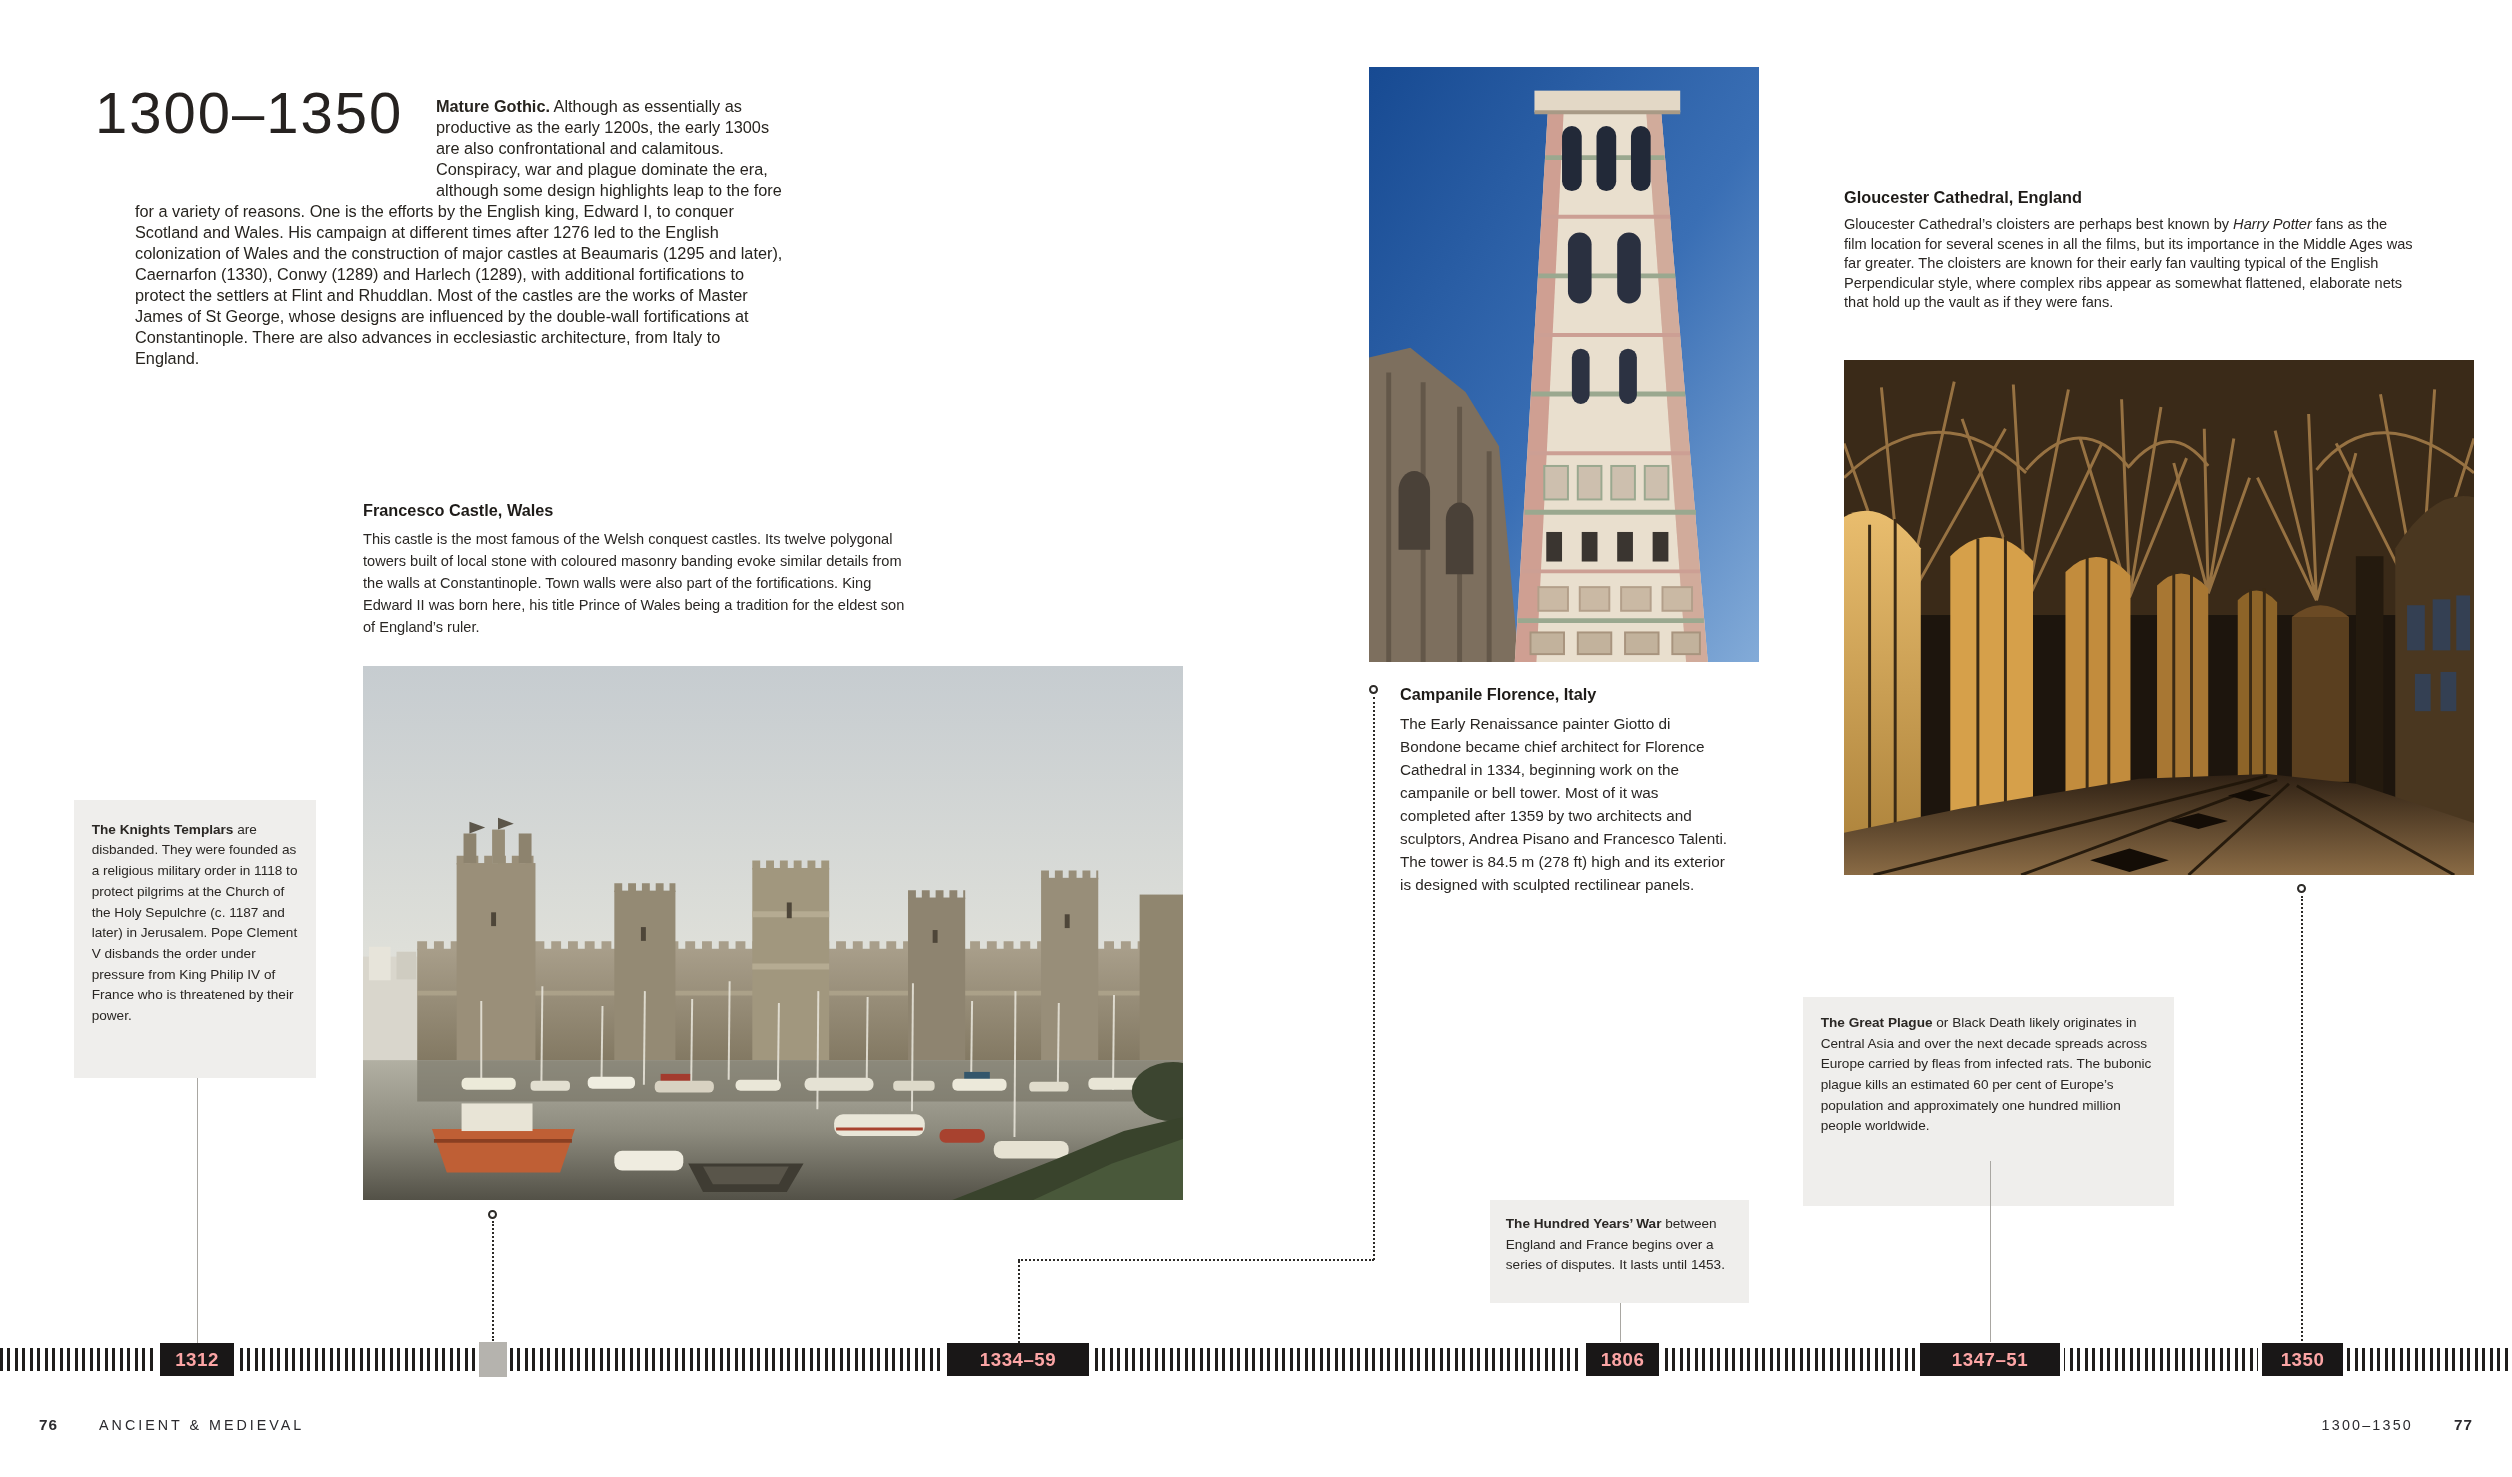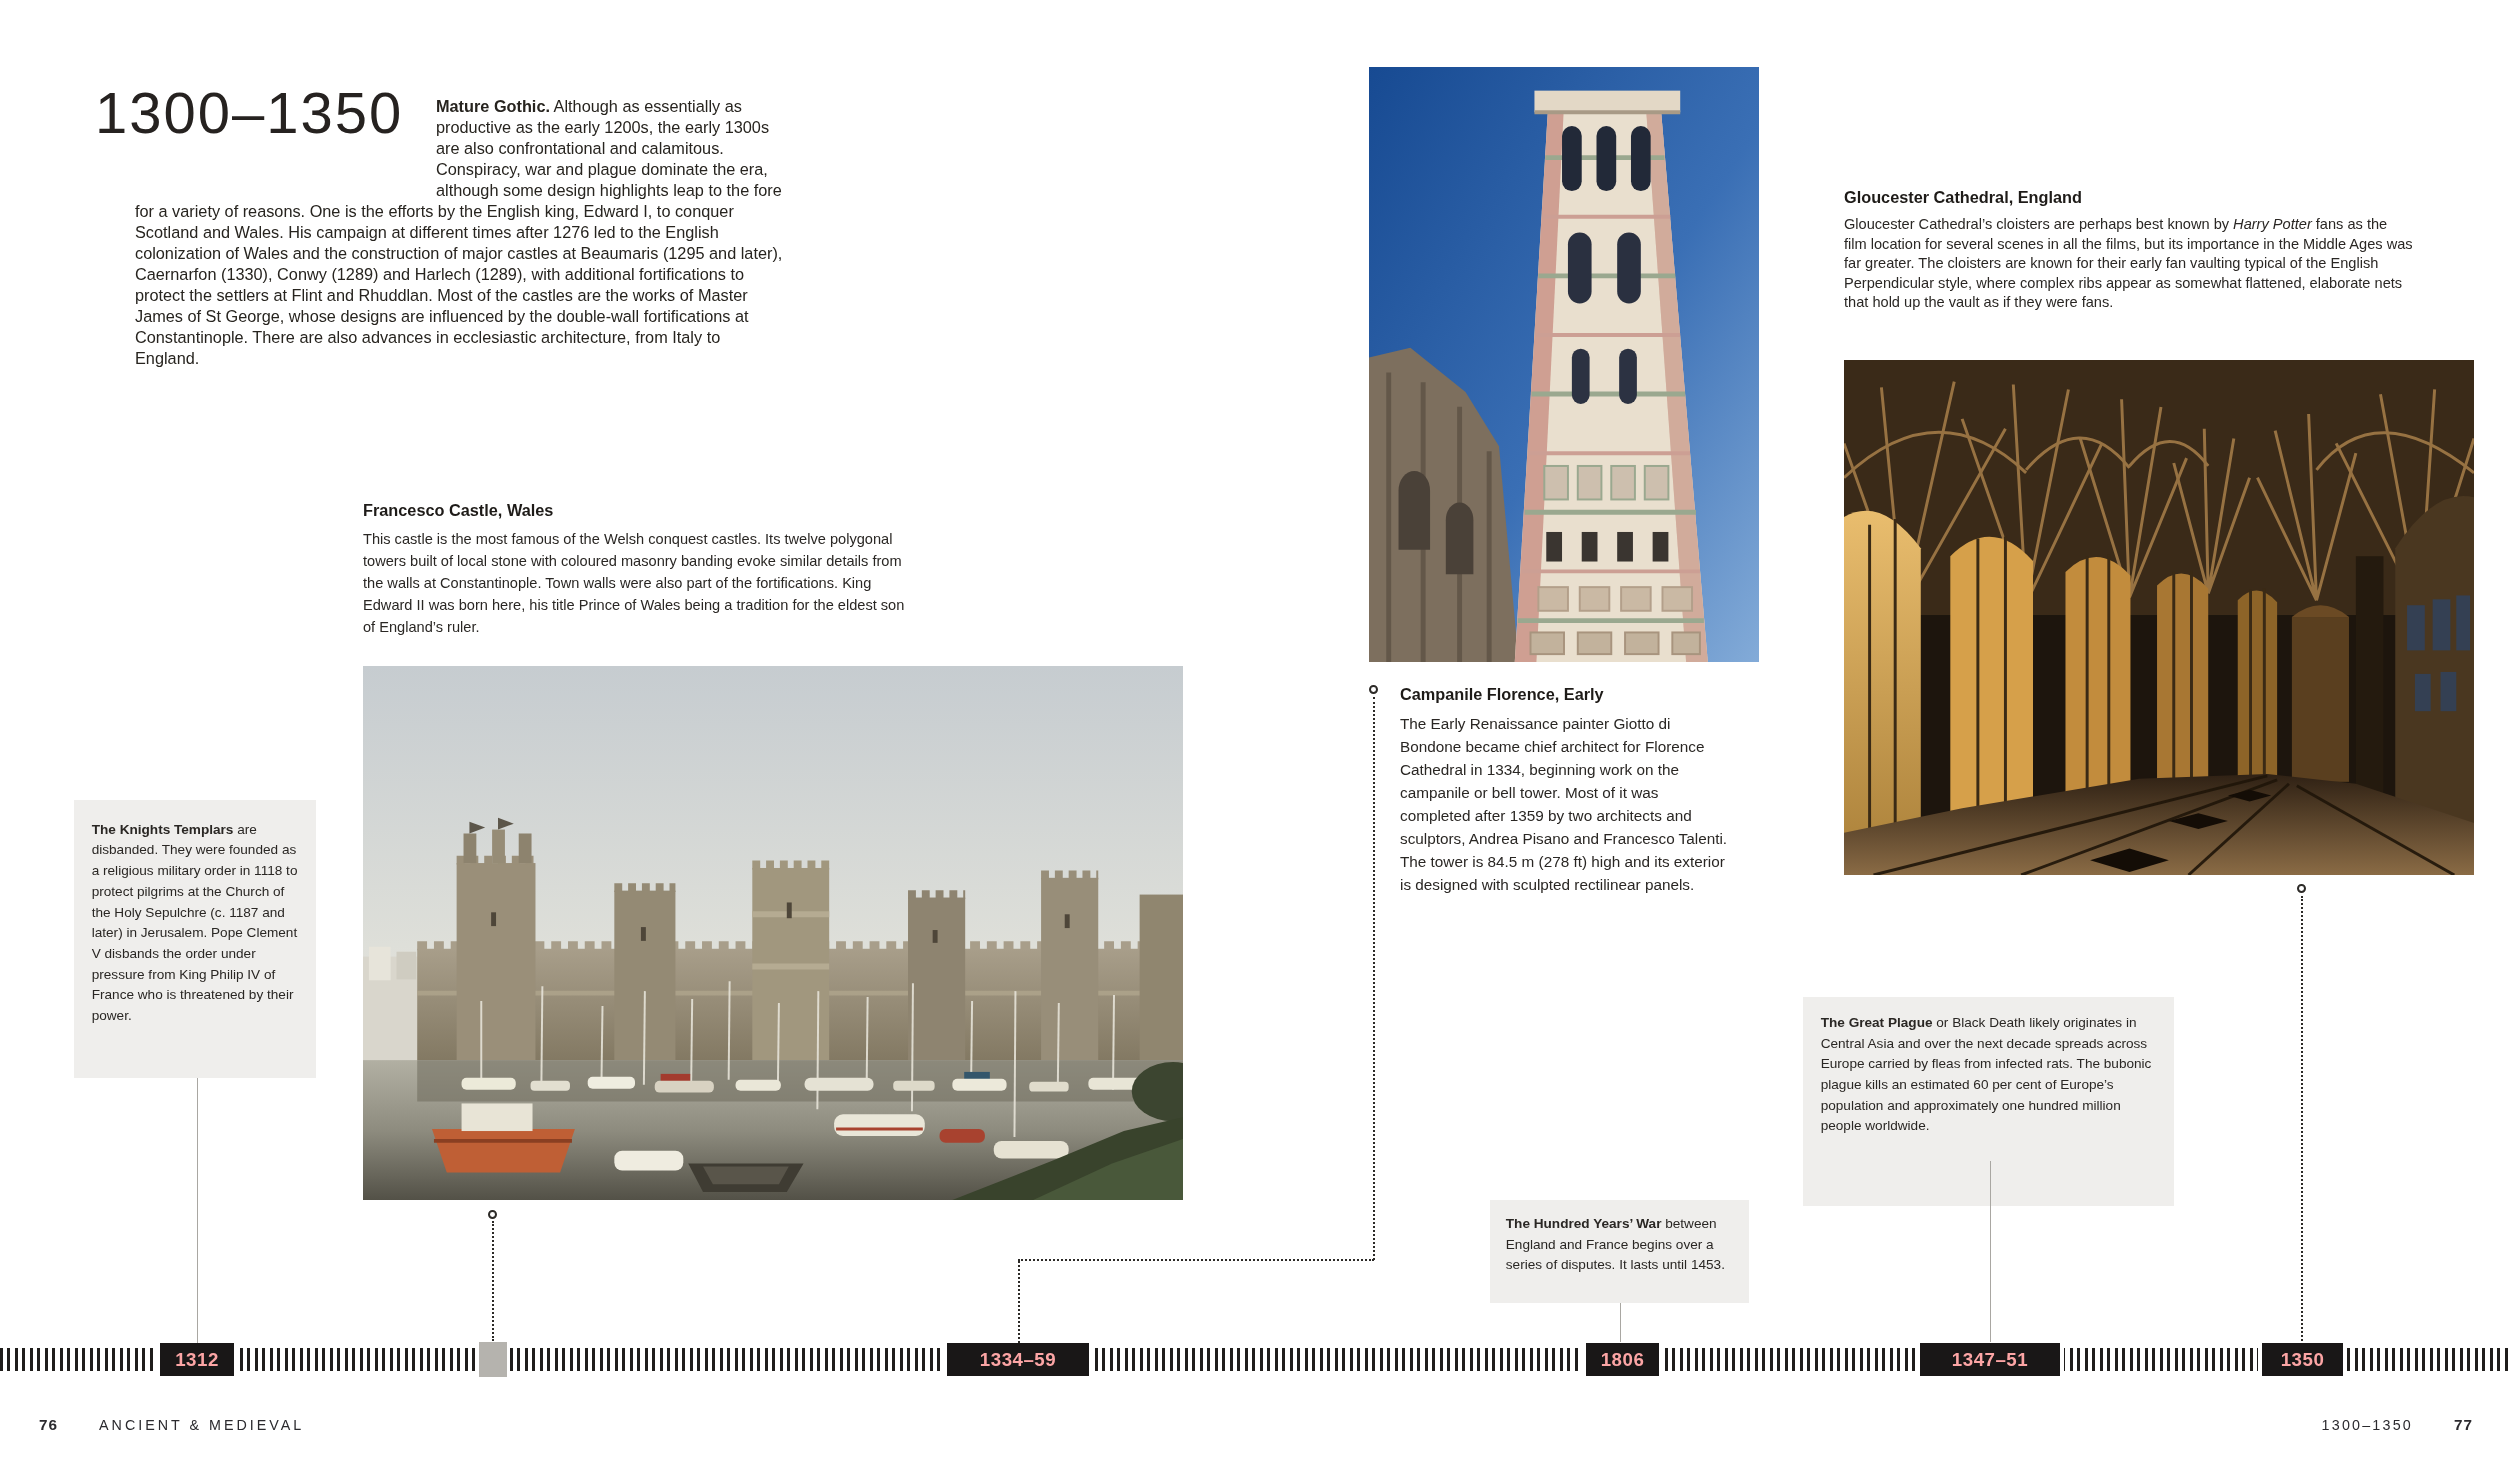--- a/index.html
+++ b/index.html
@@ -245,21 +245,21 @@
       <g fill="#c2b29c" stroke="#a8947e" stroke-width="2">
         <rect x="164" y="574" width="34" height="22"></rect>
           <rect x="212" y="574" width="34" height="22"></rect>
         <rect x="260" y="574" width="34" height="22"></rect>
           <rect x="308" y="574" width="28" height="22"></rect>
       </g>
     </svg>
   </div>
 
   <div class="abs conn-circle" style="left:1369px; top:685px;"></div>
-  <h2 class="abs sec-head campanile-head">Campanile Florence, Early</h2>
+  <h2 class="abs sec-head campanile-head">Campanile Florence, Italy</h2>
   <p class="abs para campanile-para">The Early Renaissance painter Giotto di Bondone became chief architect for Florence Cathedral in 1334, beginning work on the campanile or bell tower. Most of it was completed after 1359 by two architects and sculptors, Andrea Pisano and Francesco Talenti. The tower is 84.5 m (278 ft) high and its exterior is designed with sculpted rectilinear panels.</p>
   <div class="abs conn-dot-v" style="left:1373px; top:697px; height:563px;"></div>
   <div class="abs conn-dot-h" style="left:1018px; top:1259px; width:356px;"></div>
   <div class="abs conn-dot-v" style="left:1018px; top:1261px; height:82px;"></div>
 
   <h2 class="abs sec-head gloucester-head">Gloucester Cathedral, England</h2>
   <p class="abs para gloucester-para"><span>Gloucester Cathedral’s cloisters are perhaps best known by </span><i>Harry Potter</i><span> fans as the film location for several scenes in all the films, but its importance in the Middle Ages was far greater. The cloisters are known for their early fan vaulting typical of the English Perpendicular style, where complex ribs appear as somewhat flattened, elaborate nets that hold up the vault as if they were fans.</span></p>
 
   <div class="abs photo cloisters-photo">
     <svg viewBox="0 0 640 525" preserveAspectRatio="none">

